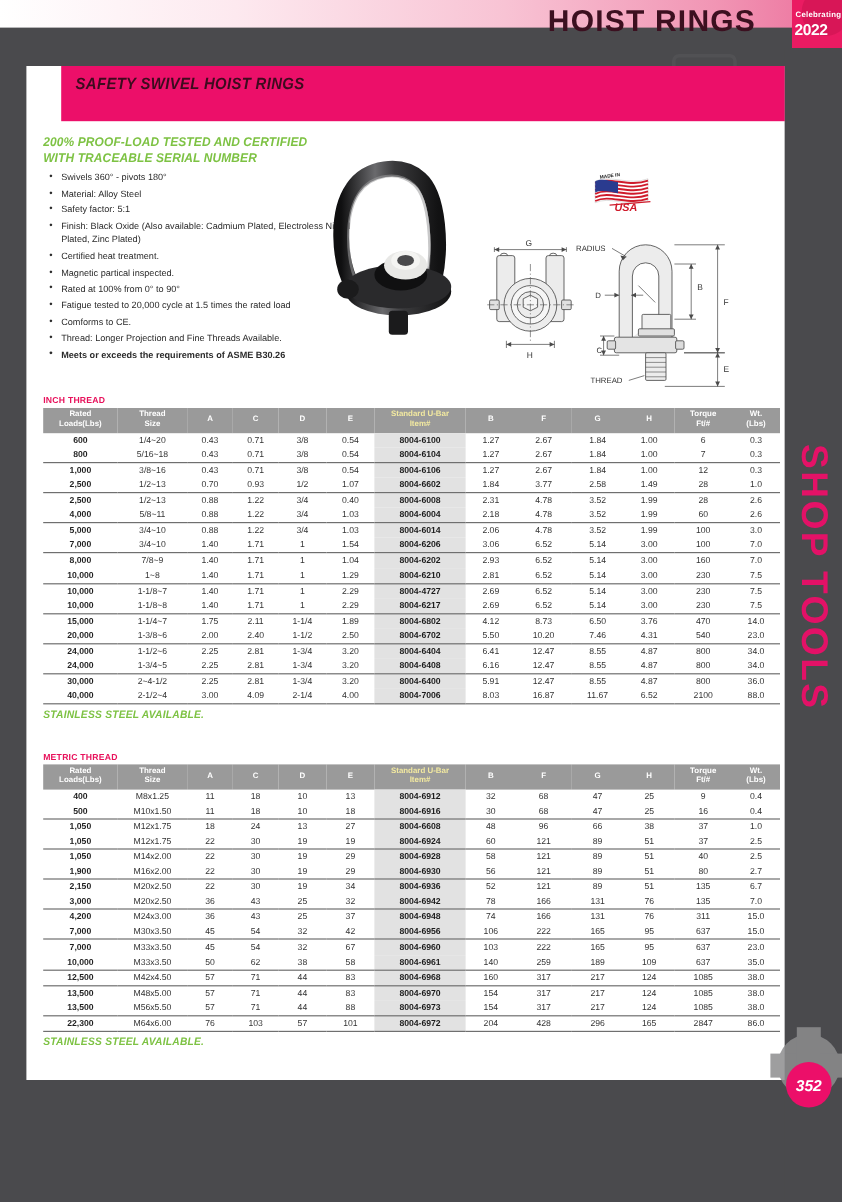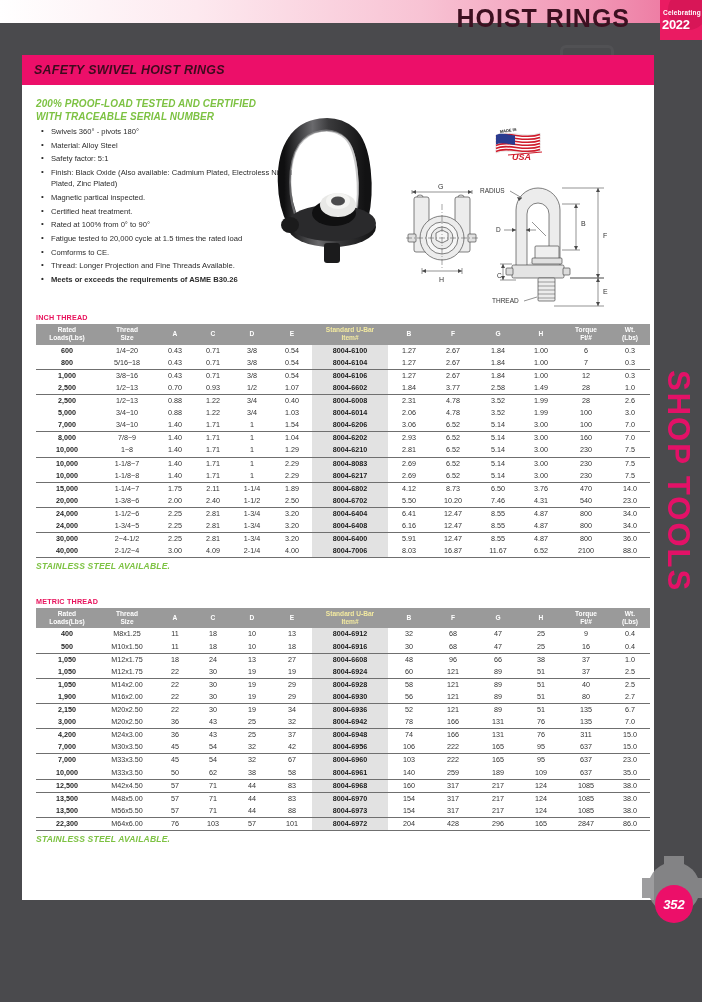--- a/index.html
+++ b/index.html
@@ -48,21 +48,21 @@
     position: absolute; border: 3px solid rgba(255,255,255,.045); border-radius: 50%;
   }
   .gear.sq { border-radius: 6px; }
 
   
   .sheet {
     position: absolute; left: 22px; top: 55px; width: 632px; height: 845px;
     background: #ffffff;
   }
   .sheet-title {
-    height: 30px; background: #ec0f69; position: relative;
+    height: 46px; background: #ec0f69; position: relative; margin-left: 29px;
   }
   .sheet-title span {
     position: absolute; left: 12px; top: 7px;
     font-size: 13.5px; font-weight: bold; letter-spacing: .3px;
     color: #3d0b1e; font-style: italic;
     transform: scaleX(.92); transform-origin: left center;
   }
 
   .body-pad { padding: 12px 14px 0 14px; position: relative; }
 
@@ -178,22 +178,22 @@
     <div class="green-head">
       <div>200% PROOF-LOAD TESTED AND CERTIFIED</div>
       <div>WITH TRACEABLE SERIAL NUMBER</div>
     </div>
 
     <ul class="features" id="feature-list">
         <li>Swivels 360° - pivots 180°</li>
         <li>Material: Alloy Steel</li>
         <li>Safety factor: 5:1</li>
         <li>Finish: Black Oxide (Also available: Cadmium Plated, Electroless Nickel Plated, Zinc Plated)</li>
+        <li>Certified heat treatment.</li>
         <li>Magnetic partical inspected.</li>
-        <li>Certified heat treatment.</li>
         <li>Rated at 100% from 0° to 90°</li>
         <li>Fatigue tested to 20,000 cycle at 1.5 times the rated load</li>
         <li>Comforms to CE.</li>
         <li>Thread: Longer Projection and Fine Threads Available.</li>
         <li class="bold">Meets or exceeds the requirements of ASME B30.26</li>
       </ul>
 
     <div class="photo">
       <svg viewBox="0 0 135 160" width="135" height="160">
         <defs>
@@ -446,20 +446,35 @@
             <td>3/4</td>
             <td>0.40</td>
             <td class="item">8004-6008</td>
             <td>2.31</td>
             <td>4.78</td>
             <td>3.52</td>
             <td>1.99</td>
             <td>28</td>
             <td>2.6</td>
           </tr>
+          <tr class="sep">
+            <td class="c0">4,000</td>
+            <td>5/8~11</td>
+            <td>0.88</td>
+            <td>1.22</td>
+            <td>3/4</td>
+            <td>1.03</td>
+            <td class="item">8004-6004</td>
+            <td>2.18</td>
+            <td>4.78</td>
+            <td>3.52</td>
+            <td>1.99</td>
+            <td>60</td>
+            <td>2.6</td>
+          </tr>
           <tr>
             <td class="c0">5,000</td>
             <td>3/4~10</td>
             <td>0.88</td>
             <td>1.22</td>
             <td>3/4</td>
             <td>1.03</td>
             <td class="item">8004-6014</td>
             <td>2.06</td>
             <td>4.78</td>
@@ -513,21 +528,21 @@
             <td>230</td>
             <td>7.5</td>
           </tr>
           <tr>
             <td class="c0">10,000</td>
             <td>1-1/8~7</td>
             <td>1.40</td>
             <td>1.71</td>
             <td>1</td>
             <td>2.29</td>
-            <td class="item">8004-8083</td>
+            <td class="item">8004-4727</td>
             <td>2.69</td>
             <td>6.52</td>
             <td>5.14</td>
             <td>3.00</td>
             <td>230</td>
             <td>7.5</td>
           </tr>
           <tr class="sep">
             <td class="c0">10,000</td>
             <td>1-1/8~8</td>

